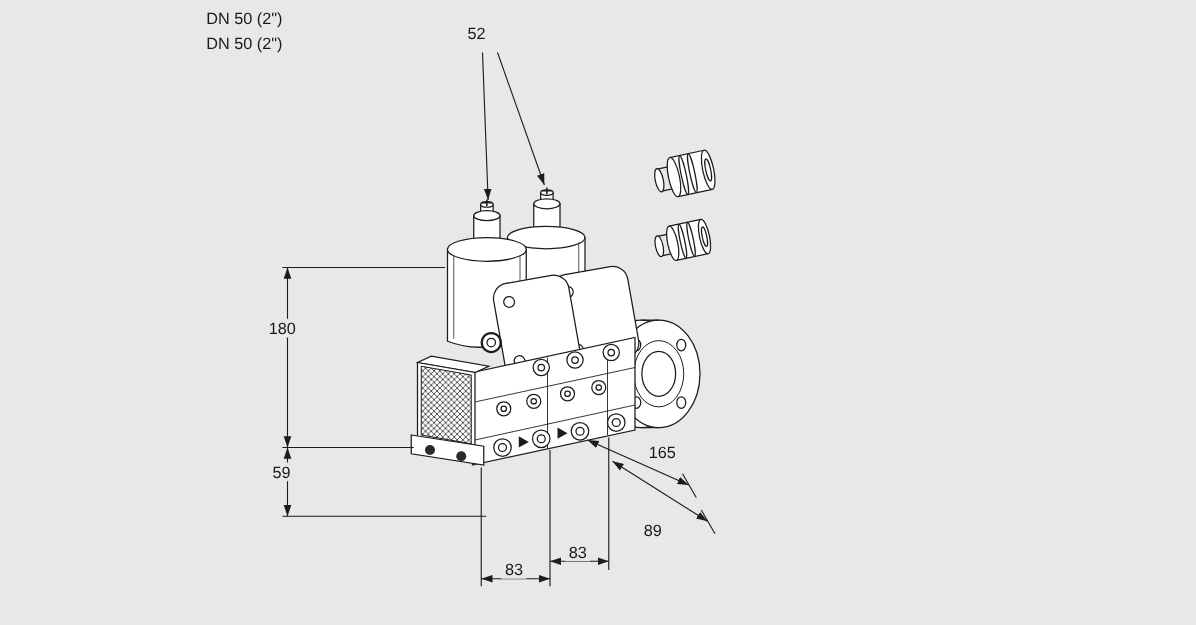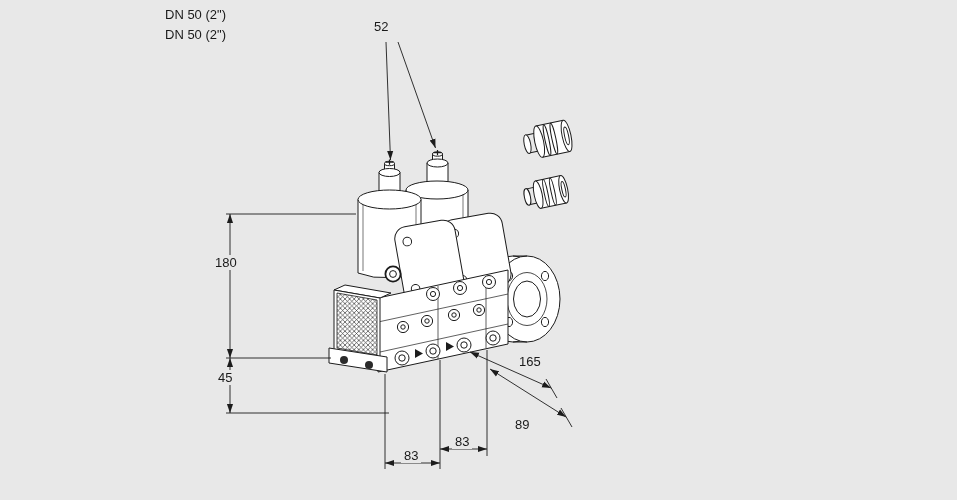--- a/index.html
+++ b/index.html
@@ -185,19 +185,19 @@
         </g>
       </g>
     </g>
   </svg>
 
   <span class="dim-label" style="left:165px; top:7px;">DN 50 (2")</span>
   <span class="dim-label" style="left:165px; top:27px;">DN 50 (2")</span>
 
   <span class="dim-label" style="left:374px; top:19px;">52</span>
   <span class="dim-label masked" style="left:212px; top:255px;">180</span>
-  <span class="dim-label masked" style="left:215px; top:370px;">45</span>
+  <span class="dim-label masked" style="left:215px; top:370px;">59</span>
   <span class="dim-label masked" style="left:501px; top:354px;margin-left:15px;">165</span>
   <span class="dim-label masked" style="left:512px; top:417px;">89</span>
   <span class="dim-label masked" style="left:401px; top:448px;">83</span>
   <span class="dim-label masked" style="left:452px; top:434px;">83</span>
 
 </div>
 
 </body></html>

